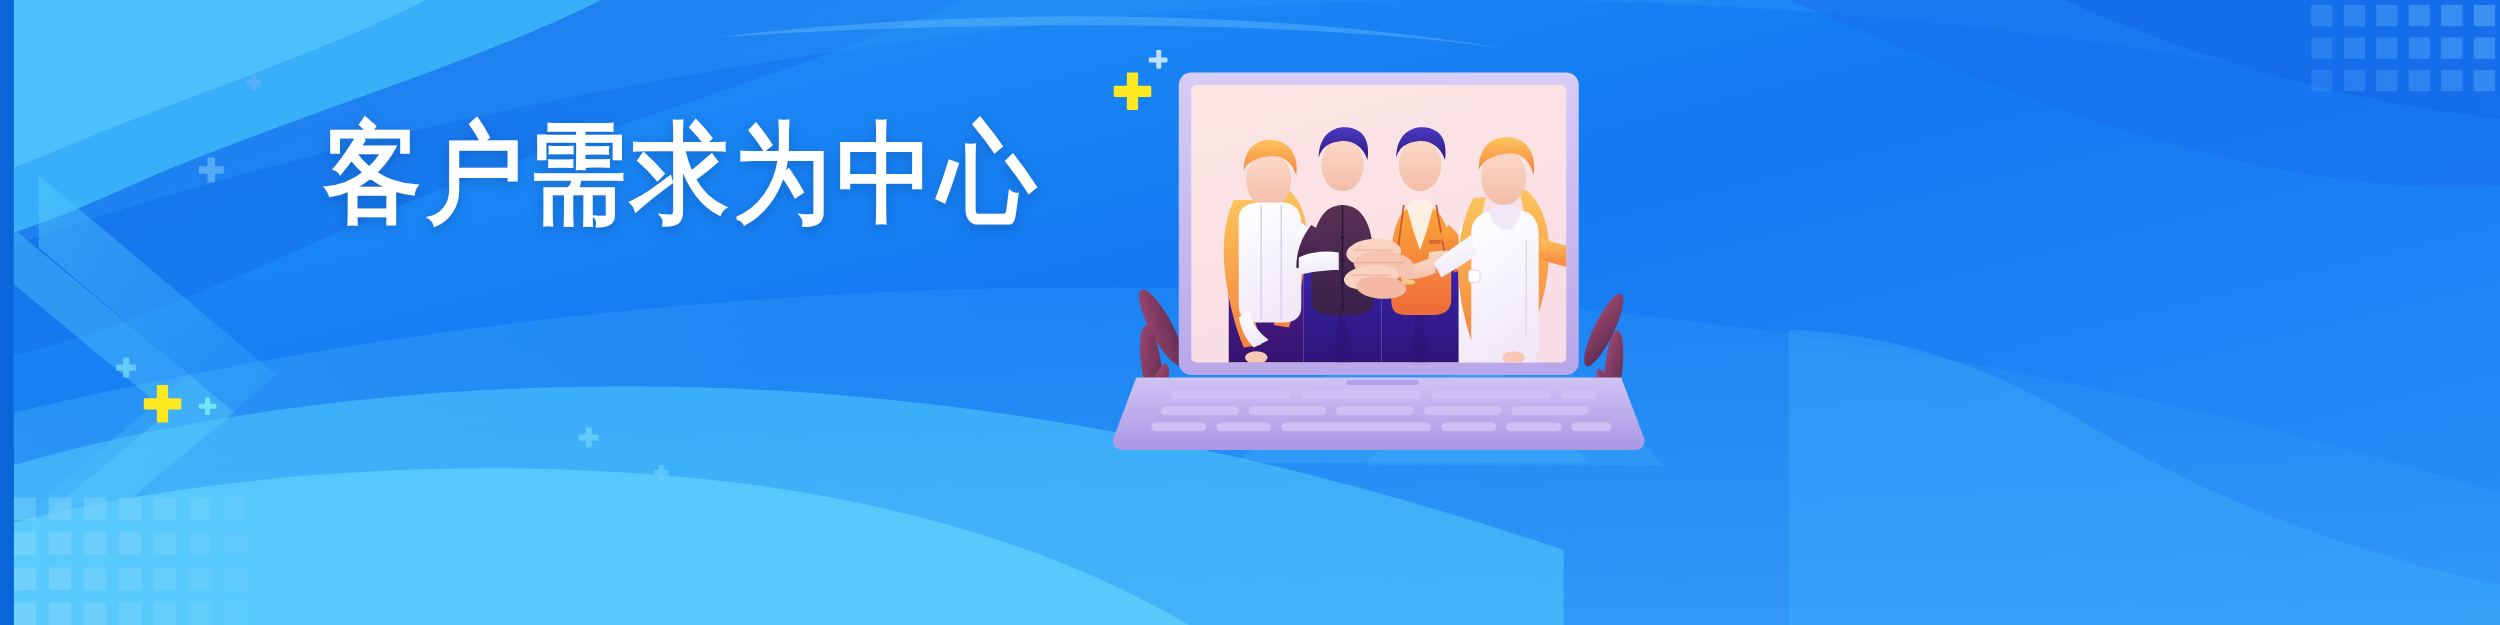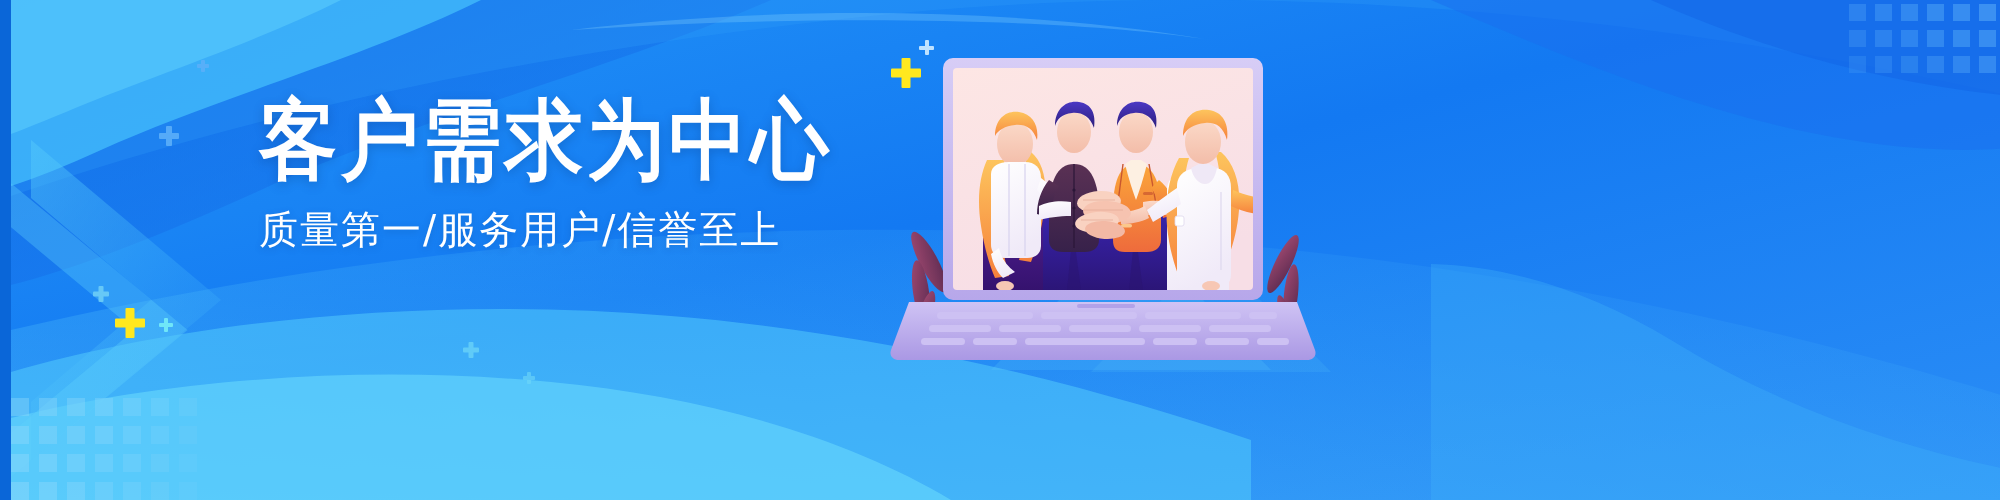--- a/index.html
+++ b/index.html
@@ -161,21 +161,20 @@
   <span class="plus" style="left:104px;top:308px;width:30px;height:30px;--t:9px;color:#ffe81f;"></span>
   <span class="plus" style="left:148px;top:318px;width:14px;height:14px;--t:4px;color:#6fe6f8;"></span>
   <span class="plus" style="left:82px;top:286px;width:16px;height:16px;--t:5px;color:#79d7f7;opacity:.75"></span>
   <span class="plus" style="left:148px;top:126px;width:20px;height:20px;--t:6px;color:#63b5fb;opacity:.8"></span>
   <span class="plus" style="left:186px;top:60px;width:12px;height:12px;--t:4px;color:#5fb0fa;opacity:.8"></span>
   <span class="plus" style="left:452px;top:342px;width:16px;height:16px;--t:5px;color:#6fd8f8;opacity:.7"></span>
   <span class="plus" style="left:512px;top:372px;width:12px;height:12px;--t:4px;color:#6fd8f8;opacity:.6"></span>
 
   <div id="textblock">
     <div id="headline">客户需求为中心</div>
-    <div id="subline">质量第一/服务用户/信誉至上</div>
   </div>
 
   <div id="illustration">
     <svg viewBox="0 0 430 330" aria-hidden="true">
       <defs>
         <linearGradient id="scr" x1="0" y1="0" x2="0.4" y2="1">
           <stop offset="0" stop-color="#fde6e4"></stop>
           <stop offset="1" stop-color="#f7dee6"></stop>
         </linearGradient>
         <linearGradient id="lapBody" x1="0" y1="0" x2="0" y2="1">

